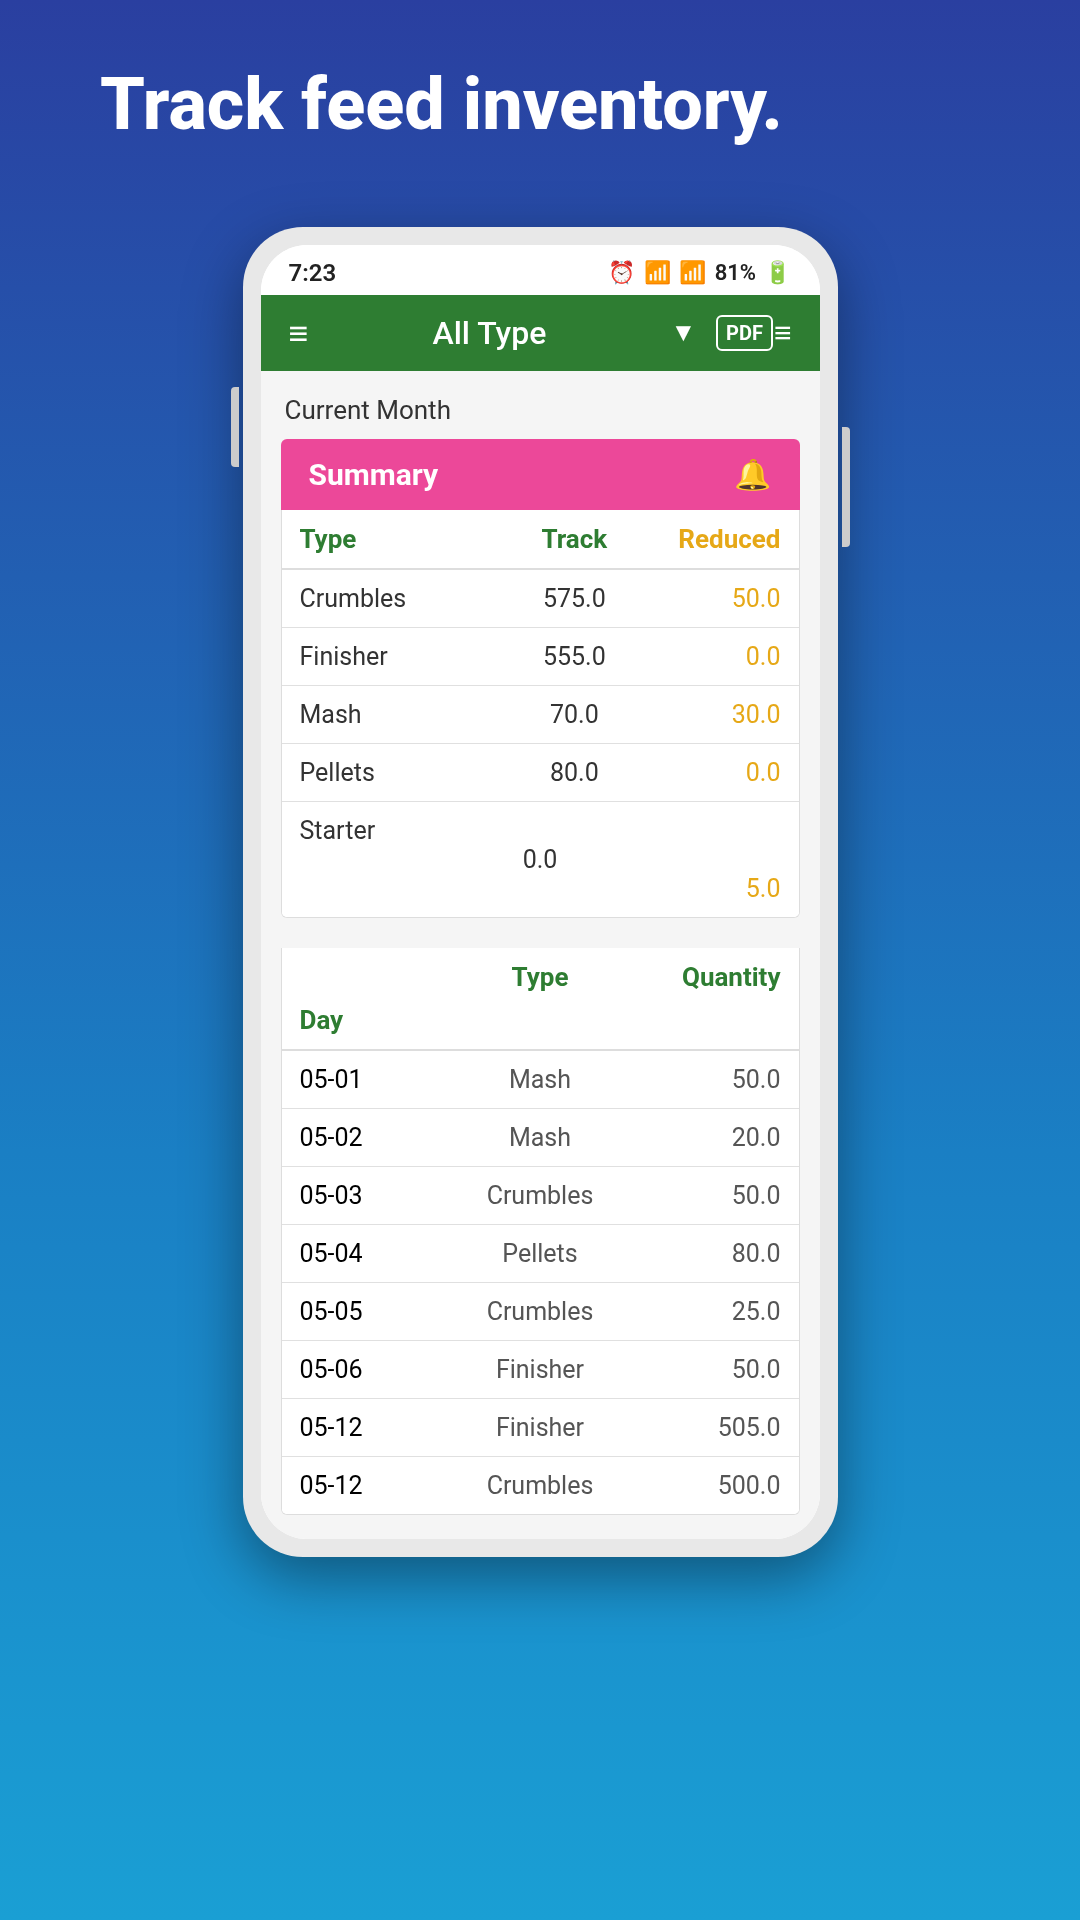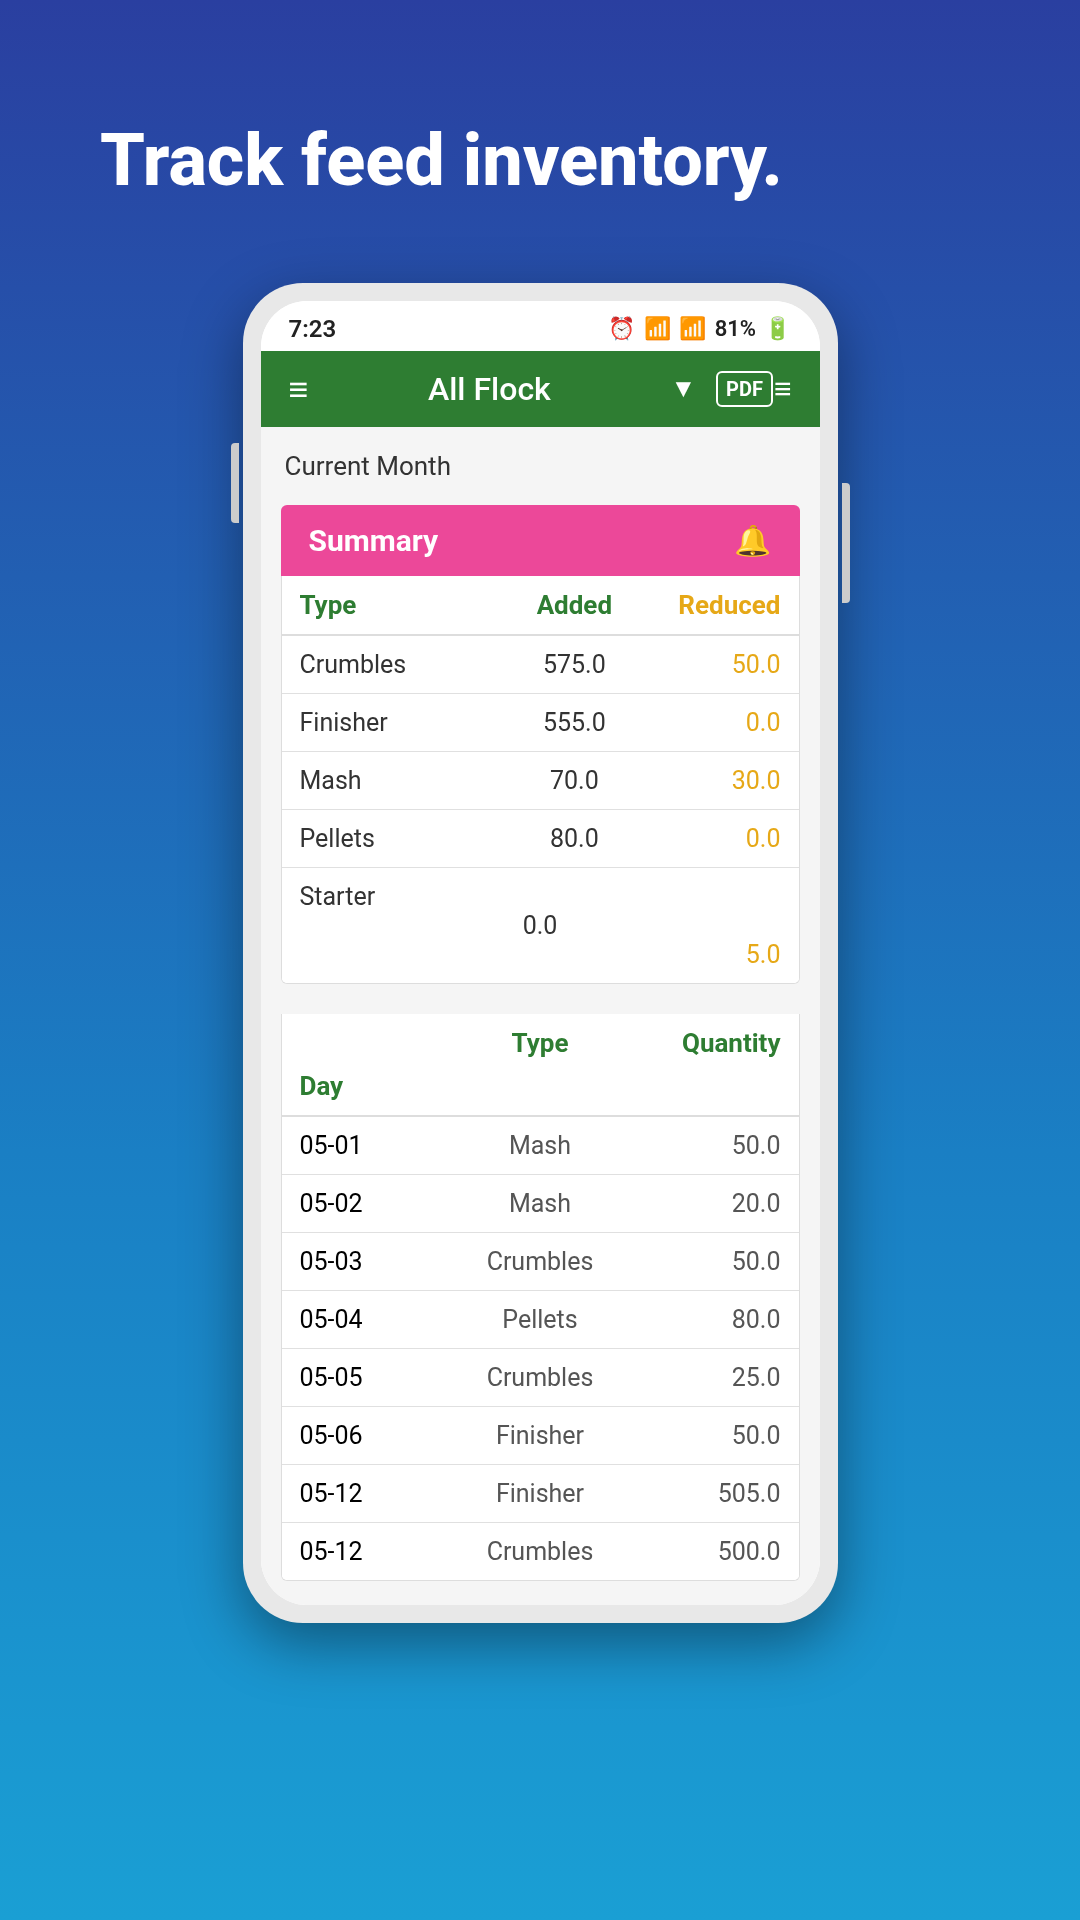--- a/index.html
+++ b/index.html
@@ -10,21 +10,21 @@
       min-height: 1920px;
       background: linear-gradient(180deg, #2a3fa0 0%, #1a7fc4 60%, #1a9fd4 100%);
       font-family: 'Roboto', Arial, sans-serif;
       display: flex;
       flex-direction: column;
       align-items: center;
     }
 
     .hero-text {
       align-self: flex-start;
-      padding: 120px 100px 80px 100px;
+      padding: 64px 100px 80px 100px;
       color: #fff;
       font-size: 72px;
       font-weight: 800;
       line-height: 1.15;
     }
 
     .phone-wrapper {
       width: 595px;
       background: #e8e8e8;
       border-radius: 60px;
@@ -101,21 +101,21 @@
 
     
     .content {
       background: #f5f5f5;
       padding: 24px 20px;
     }
 
     .section-label {
       font-size: 26px;
       color: #333;
-      margin-bottom: 24px;
+      margin-bottom: 14px;
       padding-left: 4px;
     }
 
     
     .section-header {
       background: #ec4899;
       display: flex;
       justify-content: space-between;
       align-items: center;
       padding: 18px 28px;
@@ -313,41 +313,41 @@
         <span>⏰</span>
         <span>📶</span>
         <span>📶</span>
         <span>81%</span>
         <span>🔋</span>
       </div>
     </div>
 
     <div class="app-bar">
       <span class="menu-icon">≡</span>
-      <span class="app-bar-title">All Flock</span>
+      <span class="app-bar-title">All Type</span>
       <span class="dropdown-arrow">▼</span>
       <div class="app-bar-icons">
         <span class="pdf-icon-btn">PDF</span>
         <span class="filter-icon">≡</span>
       </div>
     </div>
 
     <div class="content">
 
       <div class="section-label">Current Month</div>
 
       <div>
         <div class="section-header">
           <span class="section-header-title">Summary</span>
           <span class="bell-icon">🔔</span>
         </div>
         <div class="data-table">
           <div class="table-header-row">
             <span class="col-type">Type</span>
-            <span class="col-added">Added</span>
+            <span class="col-added">Track</span>
             <span class="col-reduced">Reduced</span>
           </div>
 
           <div id="summary-rows">
               <div class="table-row">
       <span class="col-type">Crumbles</span>
       <span class="col-added">575.0</span>
       <span class="col-reduced">50.0</span>
     </div>
               <div class="table-row">

